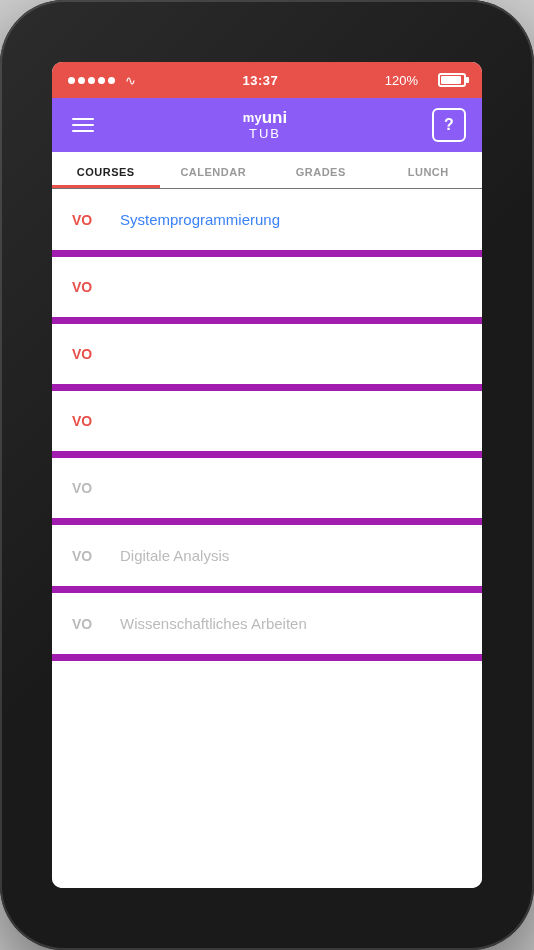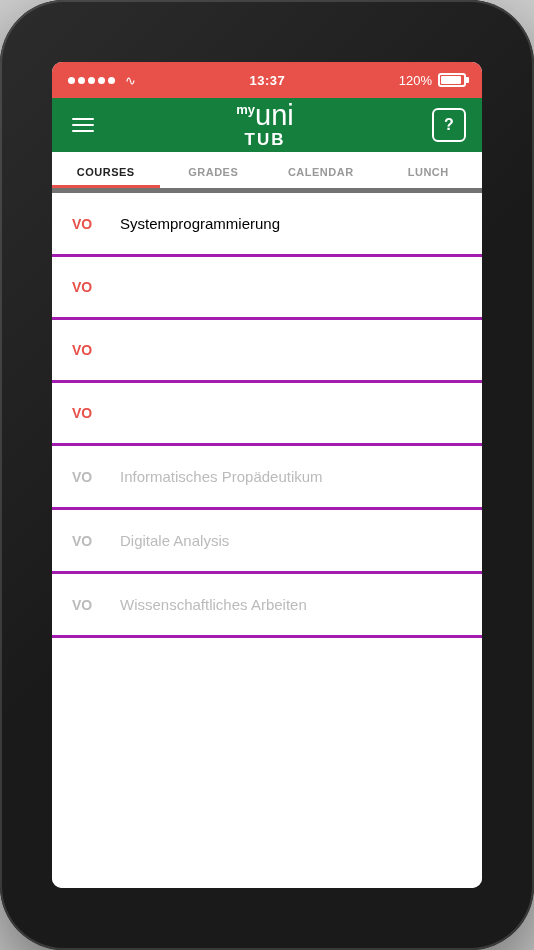--- a/index.html
+++ b/index.html
@@ -84,21 +84,21 @@
     .status-time {
       color: white;
       font-size: 13px;
       font-weight: 600;
       letter-spacing: 0.5px;
     }
 
     .status-right {
       display: flex;
       align-items: center;
-      gap: 6px;
+      gap: 20px;
       color: white;
       font-size: 13px;
       font-weight: 500;
     }
 
     .battery-container {
       display: flex;
       align-items: center;
       gap: 3px;
     }
@@ -128,21 +128,21 @@
 
     .battery-fill {
       background: white;
       height: 100%;
       width: 90%;
       border-radius: 1px;
     }
 
     
     .app-header {
-      background: #15803d;
+      background: #8b5cf6;
       height: 54px;
       display: flex;
       align-items: center;
       justify-content: space-between;
       padding: 0 16px;
       flex-shrink: 0;
     }
 
     .hamburger {
       color: white;
@@ -177,50 +177,50 @@
       align-items: flex-start;
     }
 
     .logo-my {
       font-size: 13px;
       font-weight: 600;
       margin-top: 2px;
     }
 
     .logo-uni {
-      font-size: 29px;
+      font-size: 17px;
+      font-weight: 700;
+    }
+
+    .logo-tub {
+      color: white;
+      font-size: 13px;
+      letter-spacing: 2px;
       font-weight: 400;
-    }
-
-    .logo-tub {
-      color: white;
-      font-size: 17px;
-      letter-spacing: 2px;
-      font-weight: 700;
     }
 
     .help-btn {
       width: 34px;
       height: 34px;
       border: 2px solid white;
       border-radius: 6px;
       display: flex;
       align-items: center;
       justify-content: center;
       color: white;
       font-size: 16px;
       font-weight: 700;
       cursor: pointer;
     }
 
     
     .tabs-bar {
       display: flex;
       background: white;
-      border-bottom: 5px solid #737373;
+      border-bottom: 1px solid #737373;
       flex-shrink: 0;
     }
 
     .tab {
       flex: 1;
       text-align: center;
       padding: 14px 0 10px;
       font-size: 11px;
       font-weight: 600;
       letter-spacing: 0.5px;
@@ -247,39 +247,39 @@
     .course-list {
       flex: 1;
       overflow-y: auto;
       background: white;
     }
 
     .course-item {
       display: flex;
       align-items: center;
       padding: 22px 20px;
-      border-bottom: 3px solid #a21caf;
+      border-bottom: 7px solid #a21caf;
       cursor: pointer;
     }
 
     .course-tag {
       font-size: 14px;
       font-weight: 700;
       width: 36px;
       flex-shrink: 0;
       color: #e8504a;
     }
 
     .course-tag.inactive {
       color: #bbb;
     }
 
     .course-name {
       font-size: 15px;
-      color: #000000;
+      color: #3b82f6;
       margin-left: 12px;
       font-weight: 400;
     }
 
     .course-name.inactive {
       color: #bbb;
     }
   </style>
 </head>
 <body>
@@ -326,24 +326,24 @@
       <div class="help-btn">
         <span>?</span>
       </div>
     </div>
 
     <div class="tabs-bar">
       <div class="tab active">
         <span>COURSES</span>
       </div>
       <div class="tab">
+        <span>CALENDAR</span>
+      </div>
+      <div class="tab">
         <span>GRADES</span>
-      </div>
-      <div class="tab">
-        <span>CALENDAR</span>
       </div>
       <div class="tab">
         <span>LUNCH</span>
       </div>
     </div>
 
     <div class="course-list">
 
       <div class="course-item">
         <span class="course-tag">VO</span>
@@ -357,21 +357,20 @@
       <div class="course-item">
         <span class="course-tag">VO</span>
       </div>
 
       <div class="course-item">
         <span class="course-tag">VO</span>
       </div>
 
       <div class="course-item">
         <span class="course-tag inactive">VO</span>
-        <span class="course-name inactive">Informatisches Propädeutikum</span>
       </div>
 
       <div class="course-item">
         <span class="course-tag inactive">VO</span>
         <span class="course-name inactive">Digitale Analysis</span>
       </div>
 
       <div class="course-item">
         <span class="course-tag inactive">VO</span>
         <span class="course-name inactive">Wissenschaftliches Arbeiten</span>

